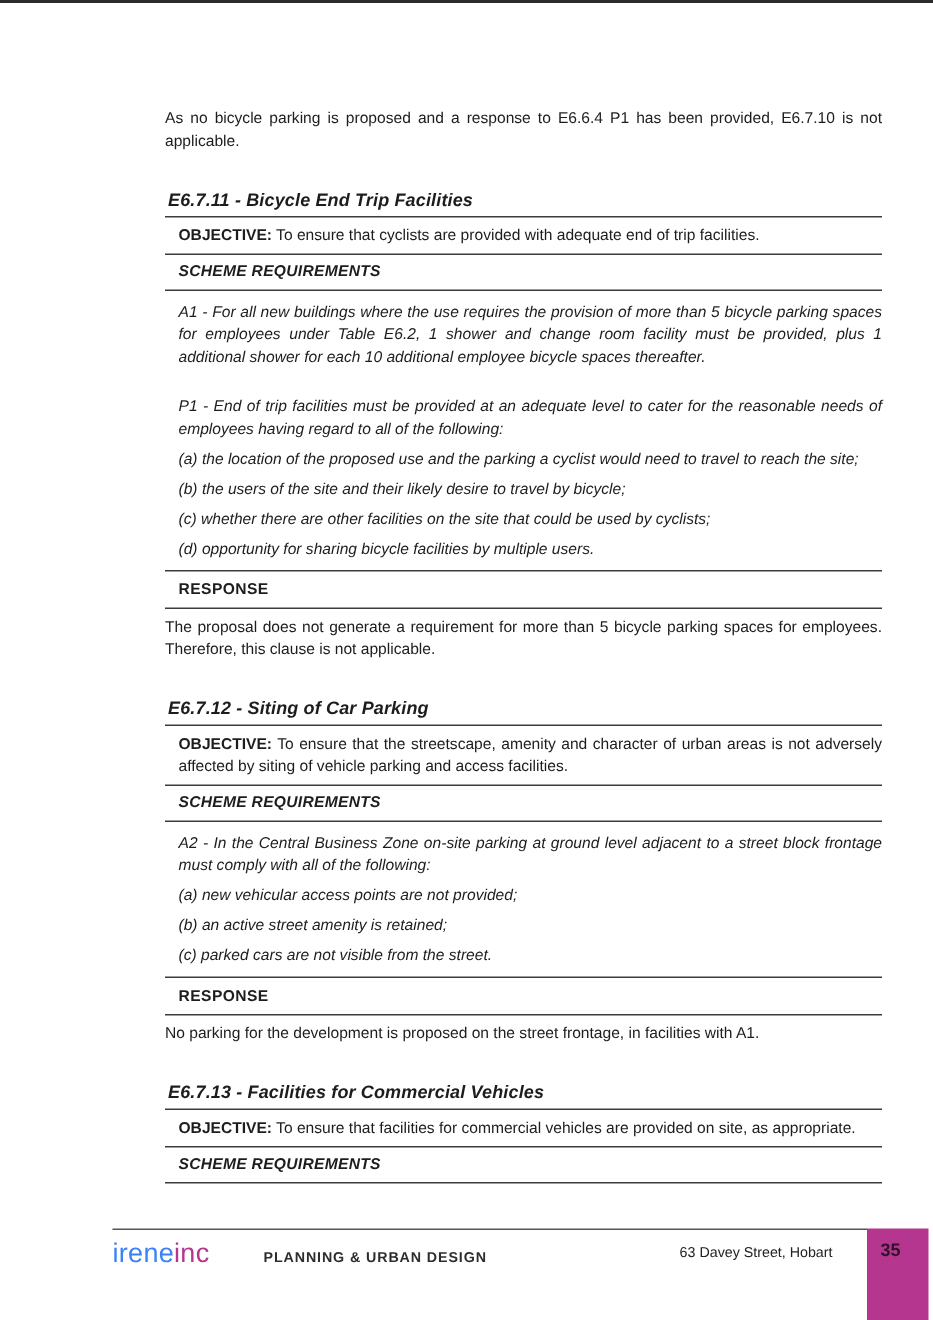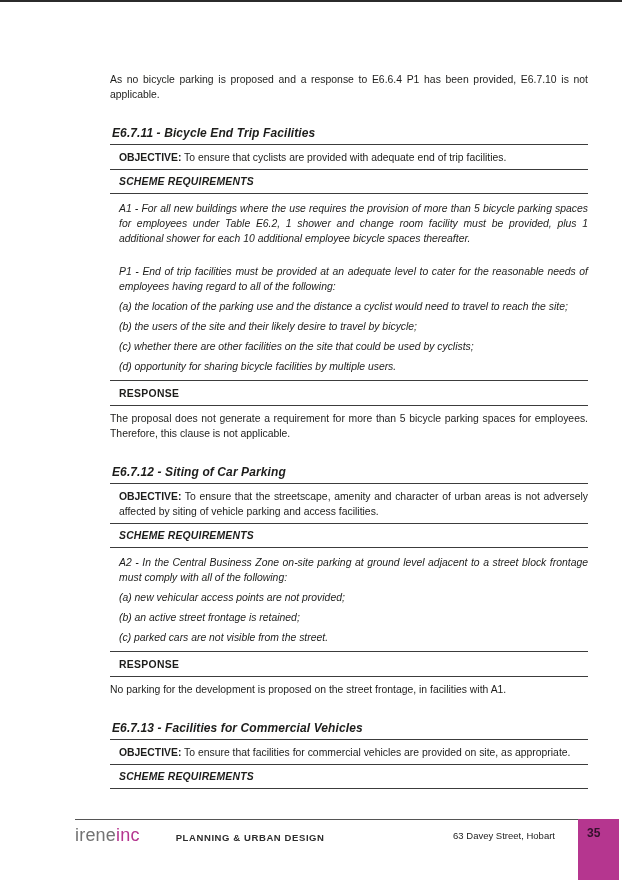--- a/index.html
+++ b/index.html
@@ -71,21 +71,21 @@
     top: 817px;
     width: 503px;
     border-top: 1px solid #555555;
   }
   .logo-row {
     position: absolute;
     left: 75px;
     top: 823px;
     white-space: nowrap;
   }
-  .logo-irene { font-size: 18px; color: #737373; letter-spacing: 0.2px; }
+  .logo-irene { font-size: 18px; color: #3b82f6; letter-spacing: 0.2px; }
   .logo-inc   { font-size: 18px; color: #b5368f; letter-spacing: 0.2px; }
   .logo-tagline {
     font-size: 9.5px;
     color: #2d2d2d;
     font-weight: bold;
     letter-spacing: 0.6px;
     margin-left: 8px;
     padding-left: 28px;
   }
   .address {
@@ -120,40 +120,40 @@
     <div class="section">
       <h2 class="sec-heading">E6.7.11 - Bicycle End Trip Facilities</h2>
       <div class="obj-row">
         <span class="obj-label">OBJECTIVE:</span>
         <span>To ensure that cyclists are provided with adequate end of trip facilities.</span>
       </div>
       <div class="scheme-row">SCHEME REQUIREMENTS</div>
       <div class="reqs">
         <p>A1 - For all new buildings where the use requires the provision of more than 5 bicycle parking spaces for employees under Table E6.2, 1 shower and change room facility must be provided, plus 1 additional shower for each 10 additional employee bicycle spaces thereafter.</p>
         <p class="big-gap">P1 - End of trip facilities must be provided at an adequate level to cater for the reasonable needs of employees having regard to all of the following:</p>
-        <p>(a) the location of the parking use and the distance a cyclist would need to travel to reach the site;</p>
+        <p>(a) the location of the proposed use and the parking a cyclist would need to travel to reach the site;</p>
         <p>(b) the users of the site and their likely desire to travel by bicycle;</p>
         <p>(c) whether there are other facilities on the site that could be used by cyclists;</p>
         <p>(d) opportunity for sharing bicycle facilities by multiple users.</p>
       </div>
       <div class="resp-row">RESPONSE</div>
       <p class="resp-text">The proposal does not generate a requirement for more than 5 bicycle parking spaces for employees. Therefore, this clause is not applicable.</p>
     </div>
 
     <div class="section">
       <h2 class="sec-heading">E6.7.12 - Siting of Car Parking</h2>
       <div class="obj-row">
         <span class="obj-label">OBJECTIVE:</span>
         <span>To ensure that the streetscape, amenity and character of urban areas is not adversely affected by siting of vehicle parking and access facilities.</span>
       </div>
       <div class="scheme-row">SCHEME REQUIREMENTS</div>
       <div class="reqs">
         <p>A2 - In the Central Business Zone on-site parking at ground level adjacent to a street block frontage must comply with all of the following:</p>
         <p>(a) new vehicular access points are not provided;</p>
-        <p>(b) an active street frontage is retained;</p>
+        <p>(b) an active street amenity is retained;</p>
         <p>(c) parked cars are not visible from the street.</p>
       </div>
       <div class="resp-row">RESPONSE</div>
       <p class="resp-text">No parking for the development is proposed on the street frontage, in facilities with A1.</p>
     </div>
 
     <div class="section">
       <h2 class="sec-heading">E6.7.13 - Facilities for Commercial Vehicles</h2>
       <div class="obj-row">
         <span class="obj-label">OBJECTIVE:</span>

